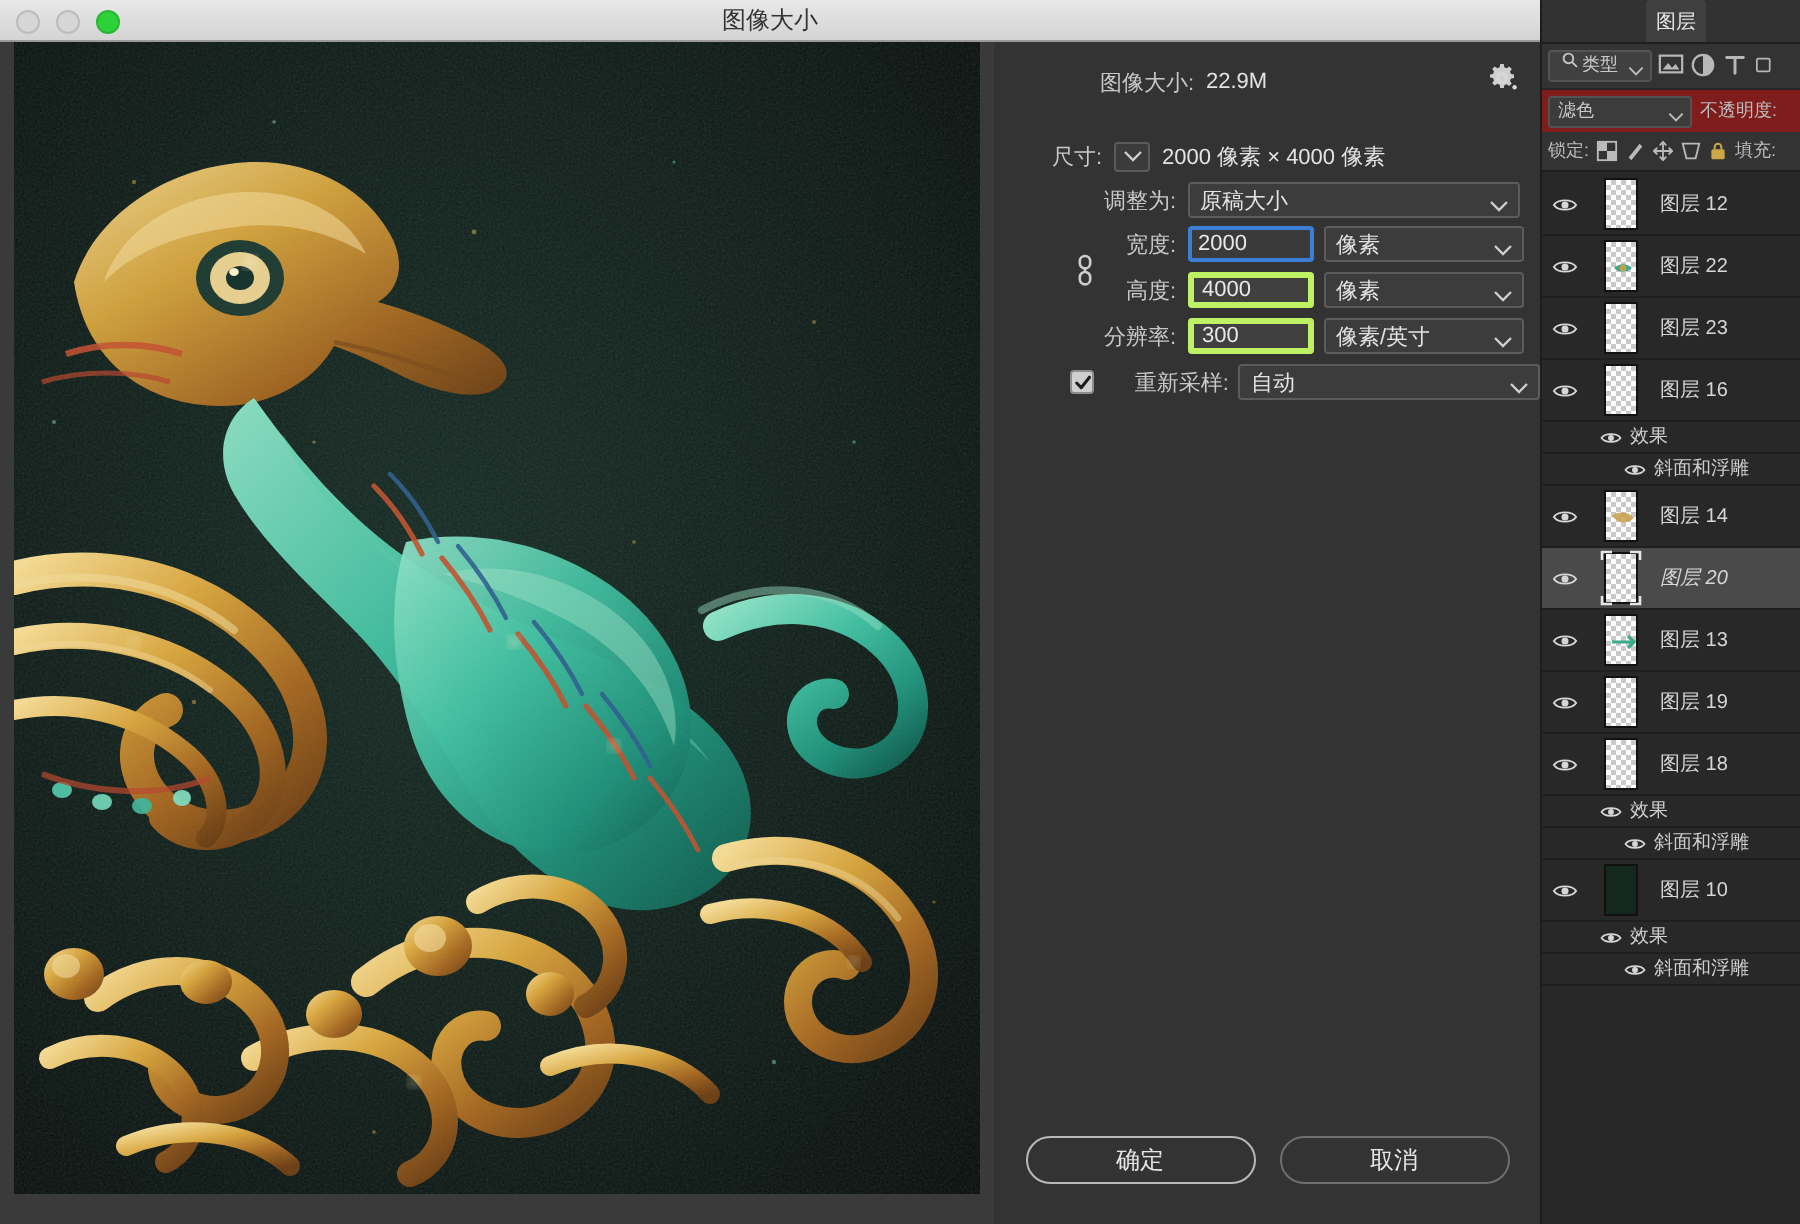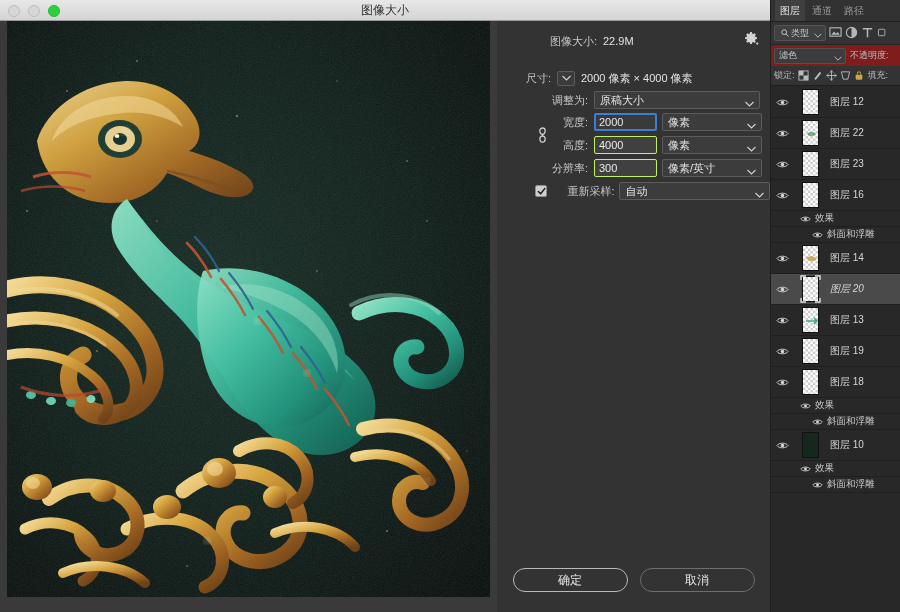--- a/index.html
+++ b/index.html
@@ -168,21 +168,21 @@
     justify-content: center;
     cursor: pointer;
     flex: 0 0 auto;
   }
   .chk svg { display:block; }
 
   .txtbox {
     width: 63px;
     height: 18px;
     background: #404040;
-    border: 1px solid #bef264;
+    border: 3px solid #bef264;
     border-radius: 2px;
     color: #e8e8e8;
     font-size: 11px;
     font-family: "Liberation Sans", sans-serif;
     padding: 0 4px;
     line-height: 16px;
     outline: none;
   }
   .txtbox.focused {
     border: 2px solid #3a7fd5;
@@ -258,20 +258,21 @@
   #panel-tabs {
     position: absolute;
     left: 0; top: 0;
     width: 130px; height: 22px;
     background: #323232;
     border-bottom: 1px solid #1e1e1e;
     display: flex;
     align-items: center;
     padding-left: 4px;
     gap: 2px;
+    flex-direction: column;
   }
   .ptab {
     font-size: 10px;
     color: #9b9b9b;
     padding: 4px 5px 3px 5px;
     cursor: pointer;
     user-select: none;
   }
   .ptab.active {
     color: #e8e8e8;
@@ -290,21 +291,20 @@
     padding: 0 3px;
     gap: 3px;
     border-bottom: 1px solid #262626;
   }
   #kind-select {
     width: 52px; height: 16px;
     background: #404040;
     border: 1px solid #545454;
     border-radius: 2px;
     display: flex;
-    align-items: center;
     padding: 0 6px;
     font-size: 9px;
     color: #c8c8c8;
     position: relative;
     cursor: pointer;
     gap: 2px;
   }
   .ficon { width: 13px; height: 14px; cursor: pointer; opacity: .85; }
 
   

